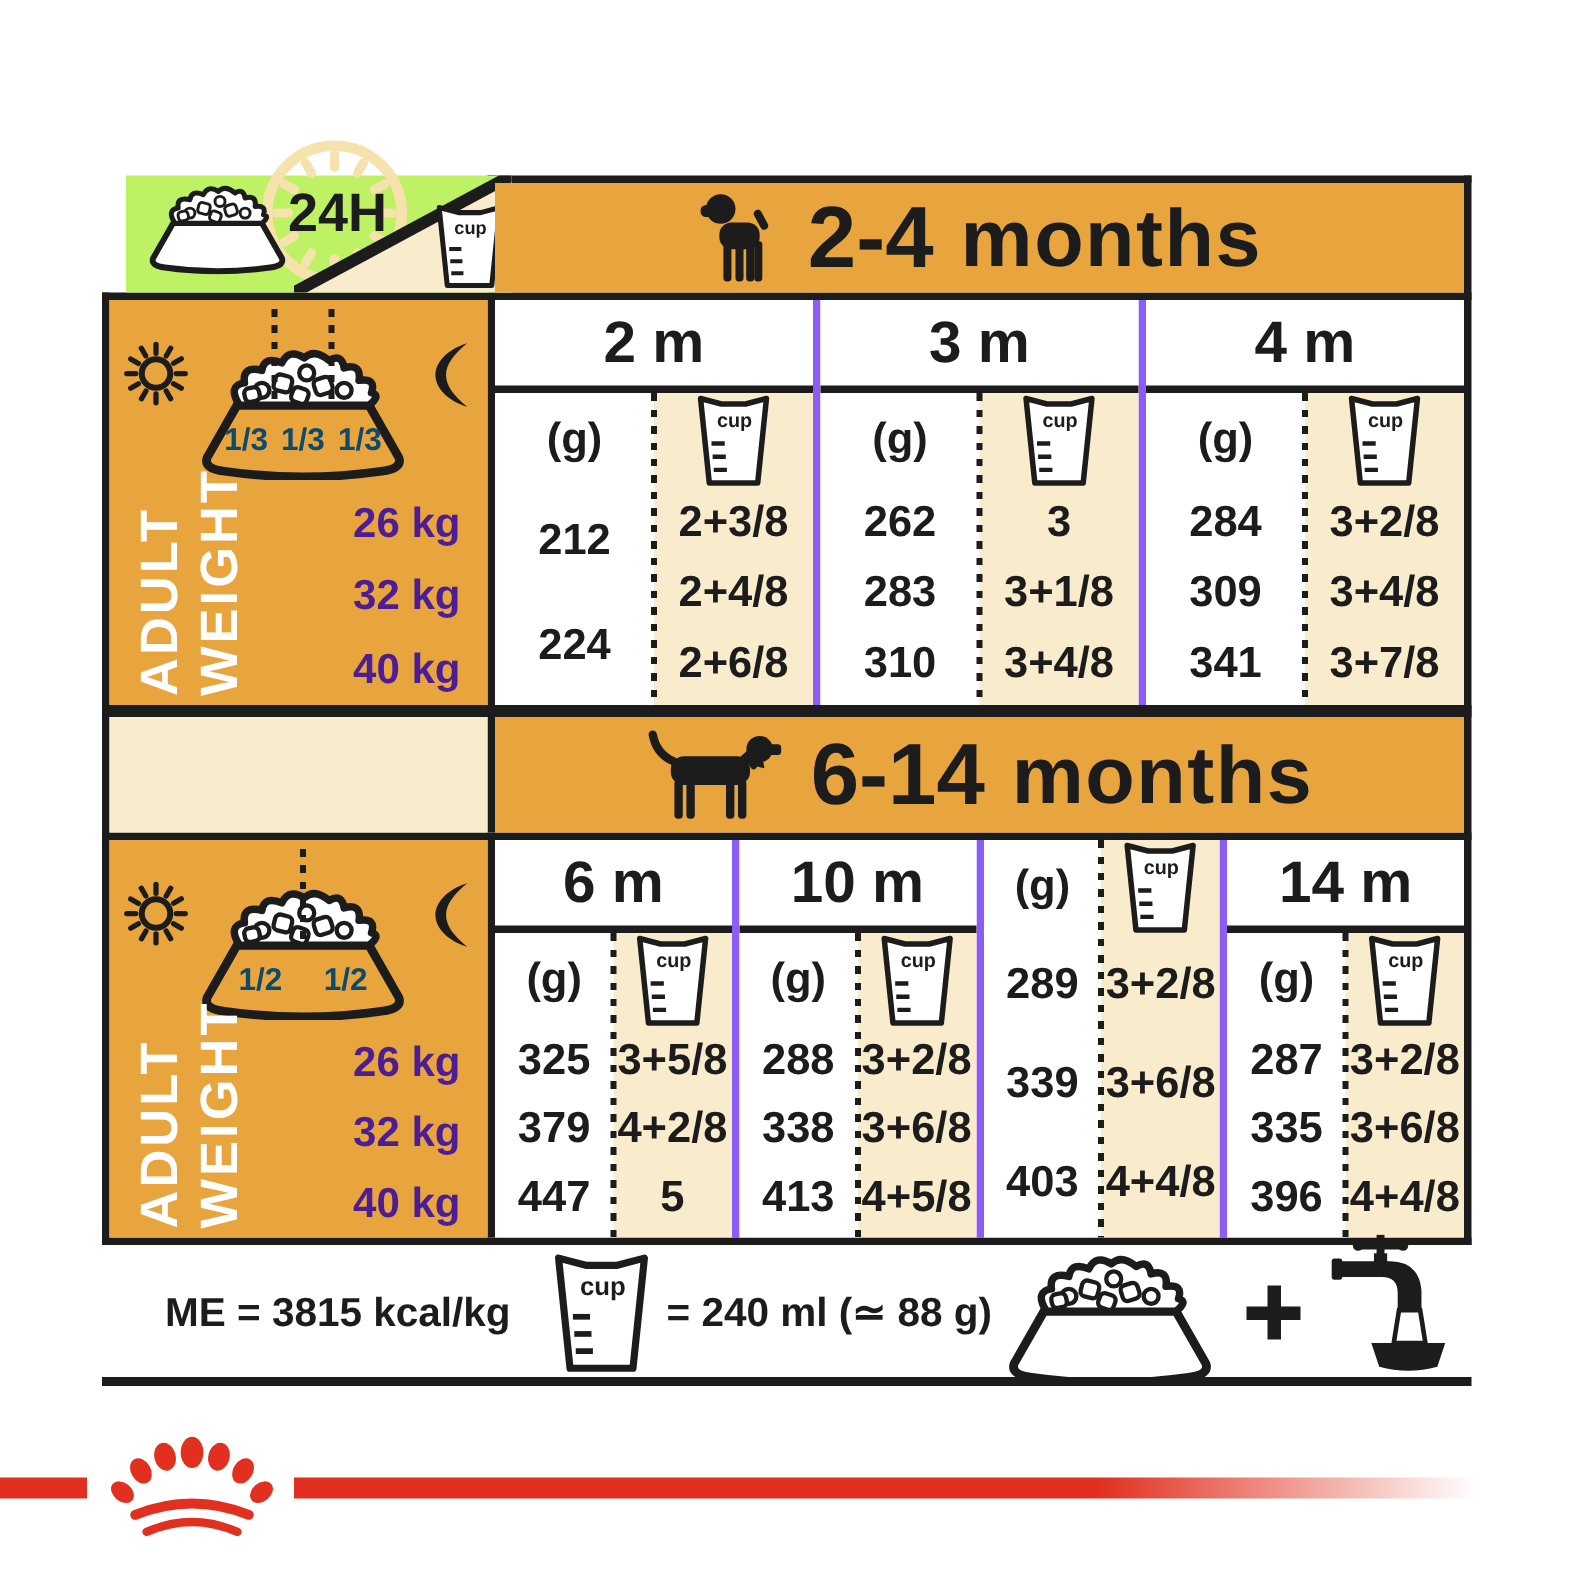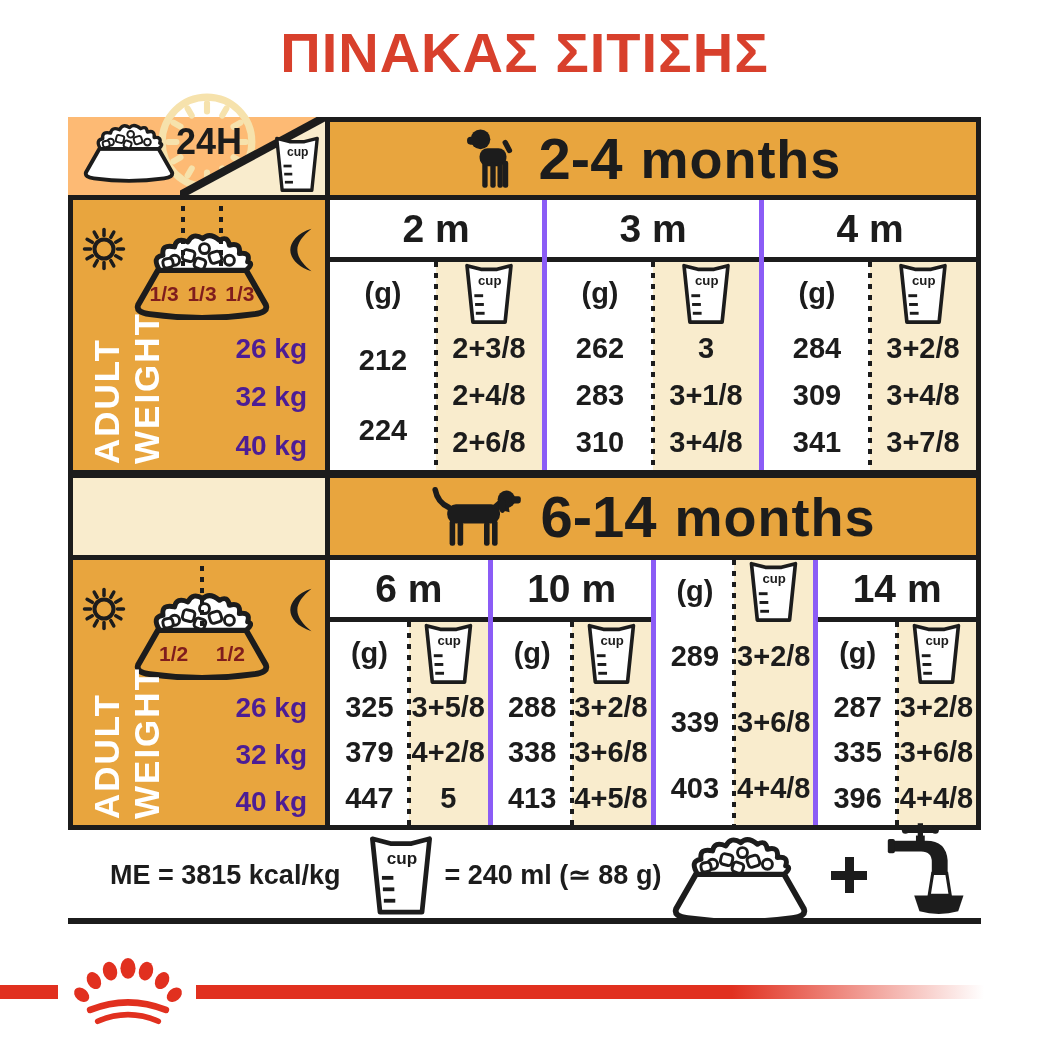--- a/index.html
+++ b/index.html
@@ -16,21 +16,21 @@
   #r-h1bottom{left:0;top:78px;width:913px;height:5px;}
   #r-right{left:908px;top:0;width:5px;height:713px;}
   #r-left{left:0;top:78px;width:5px;height:635px;}
   #r-bottom{left:0;top:708px;width:913px;height:5px;}
   #r-secdiv{left:0;top:353px;width:913px;height:8px;}
   #r-vs1{left:257px;top:83px;width:5px;height:270px;}
   #r-vs2{left:257px;top:361px;width:5px;height:77px;}
   #r-h2bottom{left:0;top:438px;width:913px;height:5px;}
   #r-vs3{left:257px;top:443px;width:5px;height:265px;}
   
-  .tl-cell{position:absolute;left:0;top:0;width:257px;height:78px;background:#fdba74;}
+  .tl-cell{position:absolute;left:16px;top:0;width:257px;height:78px;background:#bef264;}
   .clock{position:absolute;left:86px;top:-28px;width:106px;height:106px;}
   .h24{position:absolute;left:108px;top:4px;font-size:36px;font-weight:bold;}
   .tl-bowl{position:absolute;left:8px;top:2px;width:106px;height:64px;--bowl-fill:#fff;}
   .diag{position:absolute;right:0;bottom:0;width:145px;height:78px;}
   .tl-cup{position:absolute;right:6px;bottom:2px;width:44px;height:58px;}
   
   .hcell{position:absolute;background:#E8A53E;display:flex;align-items:center;justify-content:center;gap:18px;}
   #h1-cell{left:262px;top:5px;width:646px;height:73px;}
   #h2-cell{left:262px;top:361px;width:646px;height:77px;}
   .dogico{display:inline-block;}
@@ -44,21 +44,21 @@
   #sidebar1{top:83px;height:270px;}
   #sidebar2{top:443px;height:265px;}
   .icons-row{height:125px;position:relative;flex:none;}
   .sun{position:absolute;left:8px;top:26px;width:46px;height:46px;}
   .moon{position:absolute;right:10px;top:28px;width:30px;height:44px;}
   .bowl-wrap{position:absolute;left:50px;top:6px;width:158px;height:116px;}
   .bowl-wrap .bowlsvg{position:absolute;left:0;bottom:2px;width:158px;height:93px;--bowl-fill:#E8A53E;}
   .pline{position:absolute;top:0;width:4px;height:66px;
          background:repeating-linear-gradient(to bottom,#1c1c1c 0 5px,transparent 5px 11px);}
   .fracs{position:absolute;left:14%;right:14%;bottom:16px;display:flex;}
-  .frac{flex:1;text-align:center;font-size:21px;font-weight:bold;color:#7f1d1d;}
+  .frac{flex:1;text-align:center;font-size:21px;font-weight:bold;color:#0c4a6e;}
   .weights-area{flex:1;position:relative;display:flex;}
   .vwords{position:absolute;left:14px;top:2px;bottom:6px;display:flex;}
   .vword{writing-mode:vertical-rl;transform:rotate(180deg);color:#fff;font-weight:bold;
          font-size:35px;letter-spacing:2px;line-height:40px;}
   .weights{flex:1;display:flex;flex-direction:column;padding-right:18px;}
   .weight{flex:1;display:flex;align-items:center;justify-content:flex-end;
           color:#4c1d95;font-size:28px;font-weight:bold;}
   
   .cols{position:absolute;display:flex;}
   #cols1{left:262px;top:83px;width:646px;height:270px;}
@@ -97,21 +97,20 @@
                 background:linear-gradient(to right,#E1301F 0 68%,rgba(225,48,31,0) 100%);}
   .paw{position:absolute;left:70px;top:956px;width:116px;height:70px;}
   [data-icon] svg{width:100%;height:100%;display:block;}
   [data-icon]{display:block;}
 </style>
 </head>
 <body>
 
 <div class="page">
 
-  <h1 class="title">ΠΙΝΑΚΑΣ ΣΙΤΙΣΗΣ</h1>
 
   <div class="table">
 
     <div class="t-rect" id="r-top"></div>
     <div class="t-rect" id="r-v1"></div>
     <div class="t-rect" id="r-h1bottom"></div>
     <div class="t-rect" id="r-left"></div>
     <div class="t-rect" id="r-right"></div>
     <div class="t-rect" id="r-bottom"></div>
     <div class="t-rect" id="r-secdiv"></div>

